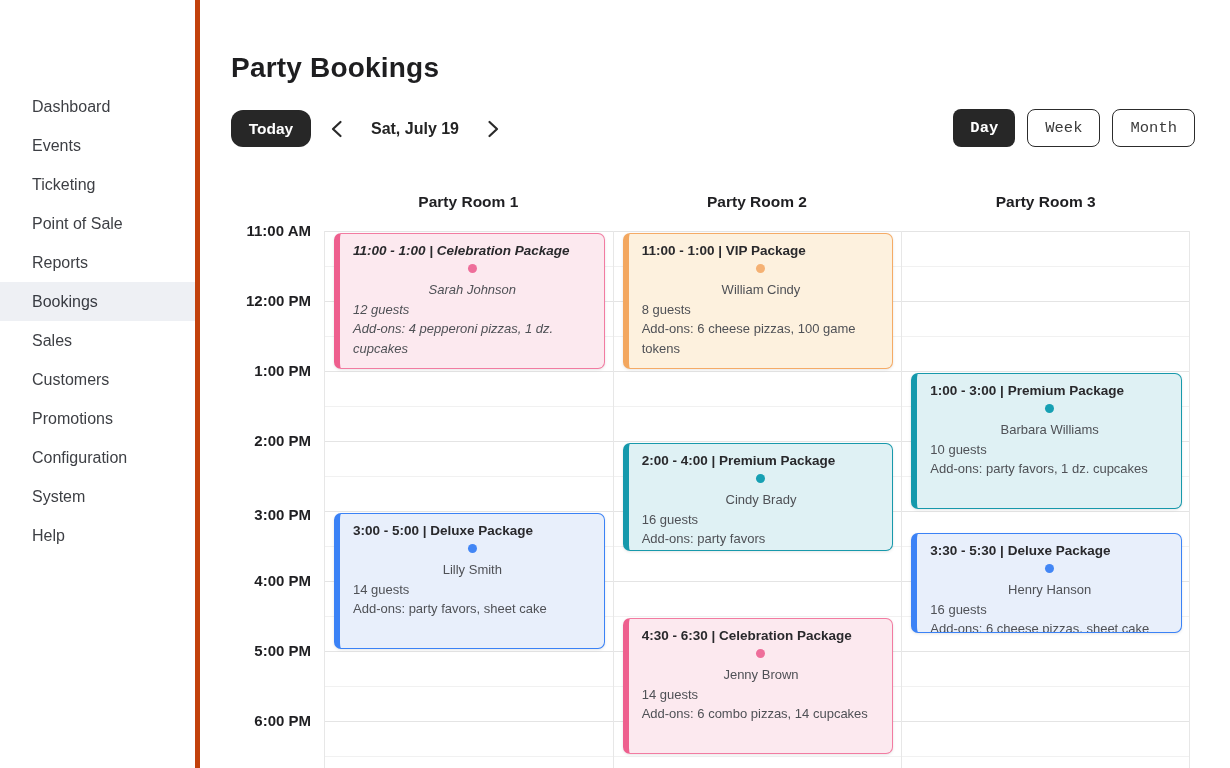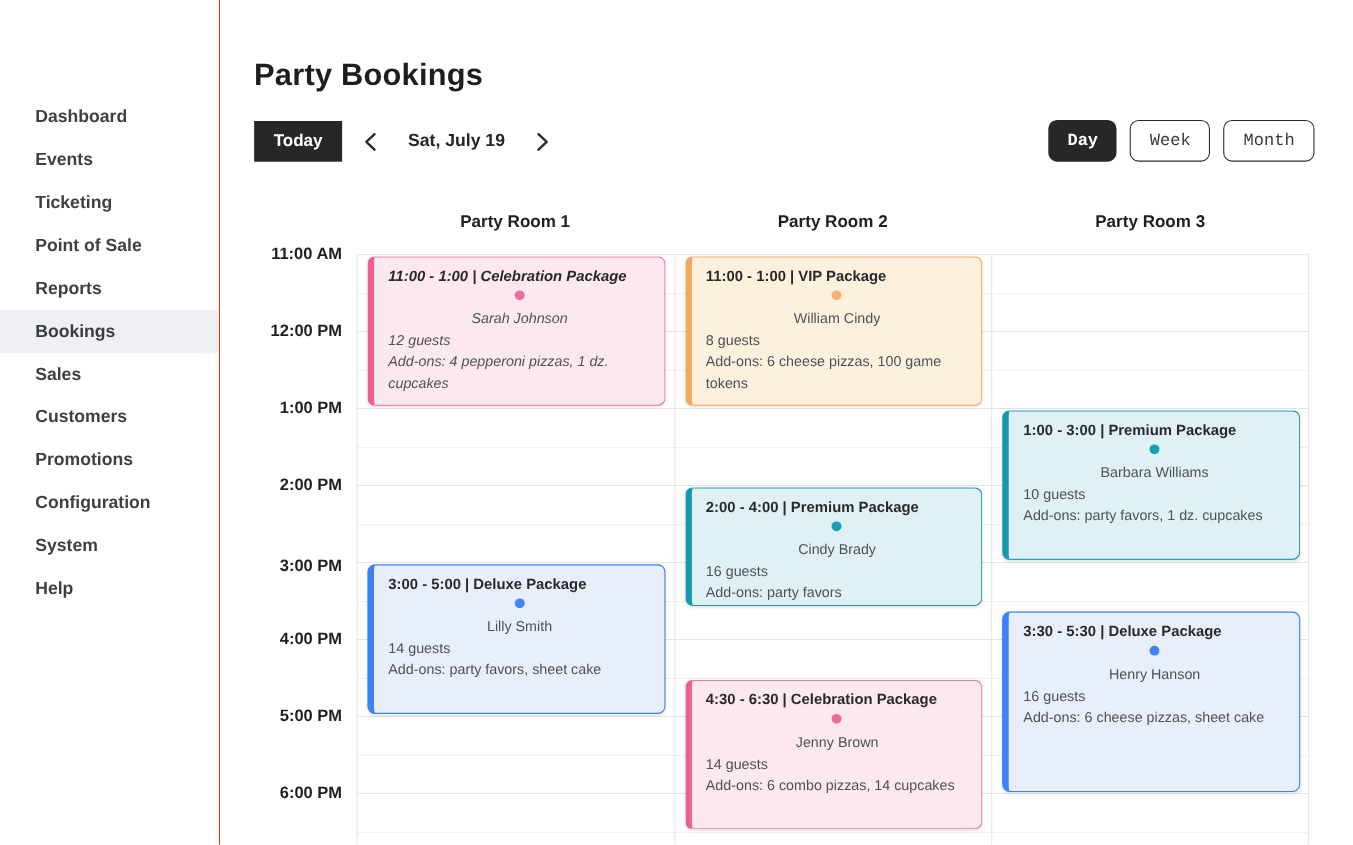--- a/index.html
+++ b/index.html
@@ -2,34 +2,34 @@
 <html><head>
 <meta charset="utf-8">
 <style>
   * { margin: 0; padding: 0; box-sizing: border-box; }
   html, body { width: 1230px; height: 768px; overflow: hidden; background: #ffffff;
     font-family: "Liberation Sans", sans-serif; color: #222; }
   .app { position: relative; width: 1230px; height: 768px; }
 
   
   .sidebar { position: absolute; left: 0; top: 0; width: 200px; height: 768px;
-    background: #ffffff; border-right: 1px solid #c2410c; font-weight: bold; }
+    background: #ffffff; border-right: 5px solid #c2410c; }
   .nav { position: absolute; top: 87px; left: 0; width: 100%; }
   .nav-item { height: 39px; line-height: 39px; padding-left: 32px; font-size: 16px;
     color: #3d3f44; cursor: pointer; white-space: nowrap; }
   .nav-item.active { background: #eef0f4; color: #383b42; }
 
   
   .main { position: absolute; left: 200px; top: 0; width: 1030px; height: 768px; }
   .page-title { position: absolute; left: 31px; top: 52px; font-size: 28px;
     font-weight: 800; color: #1e1e20; letter-spacing: 0.2px; }
 
   
   .btn-dark { background: #272727; color: #ffffff; font-weight: 700; font-size: 15.5px;
-    border: none; border-radius: 0; cursor: pointer; font-family: inherit; }
+    border: none; border-radius: 12px; cursor: pointer; font-family: inherit; }
   .btn-outline { background: #ffffff; color: #3a3a3a; font-weight: 500; font-size: 15.5px;
     border: 1.5px solid #2c2c2c; border-radius: 8px; cursor: pointer; font-family: Liberation Mono, monospace; }
   .today-btn { position: absolute; left: 31px; top: 110px; width: 80px; height: 37px; }
   .date-nav { position: absolute; left: 124px; top: 110px; height: 37px; display: flex;
     align-items: center; }
   .chev-btn { background: none; border: none; cursor: pointer; padding: 4px 6px;
     display: flex; align-items: center; }
   .date-label { font-size: 16px; font-weight: 600; color: #242424; margin: 0 18px;
     min-width: 96px; text-align: center; }
   .view-switch { position: absolute; top: 109px; right: 35px; display: flex; gap: 12px; }
@@ -185,21 +185,21 @@
       <div class="grid-col col-2">
         <div class="event" style="top: 142px; height: 136px; background: rgb(223, 241, 244); border-color: rgb(23, 153, 171) rgb(23, 153, 171) rgb(23, 153, 171) rgb(21, 153, 172);">
           <div class="ev-title">1:00 - 3:00 | Premium Package</div>
           <div class="ev-row ev-cust">
             <span class="dot" style="background: rgb(22, 160, 179);"></span>
             <span>Barbara Williams</span>
           </div>
           <div class="ev-row">10 guests</div>
           <div class="ev-row">Add-ons: party favors, 1 dz. cupcakes</div>
         </div>
-        <div class="event" style="top: 325px; height: 164px; background: rgb(232, 239, 251); border-color: rgb(59, 130, 246);">
+        <div class="event" style="top: 302px; height: 100px; background: rgb(232, 239, 251); border-color: rgb(59, 130, 246);">
           <div class="ev-title">3:30 - 5:30 | Deluxe Package</div>
           <div class="ev-row ev-cust">
             <span class="dot" style="background: rgb(66, 134, 245);"></span>
             <span>Henry Hanson</span>
           </div>
           <div class="ev-row">16 guests</div>
           <div class="ev-row">Add-ons: 6 cheese pizzas, sheet cake</div>
         </div>
       </div>
 

